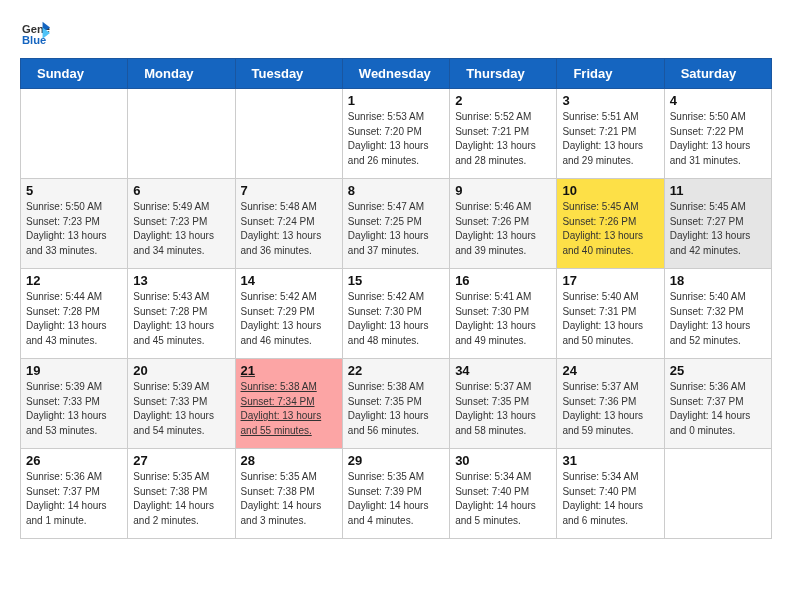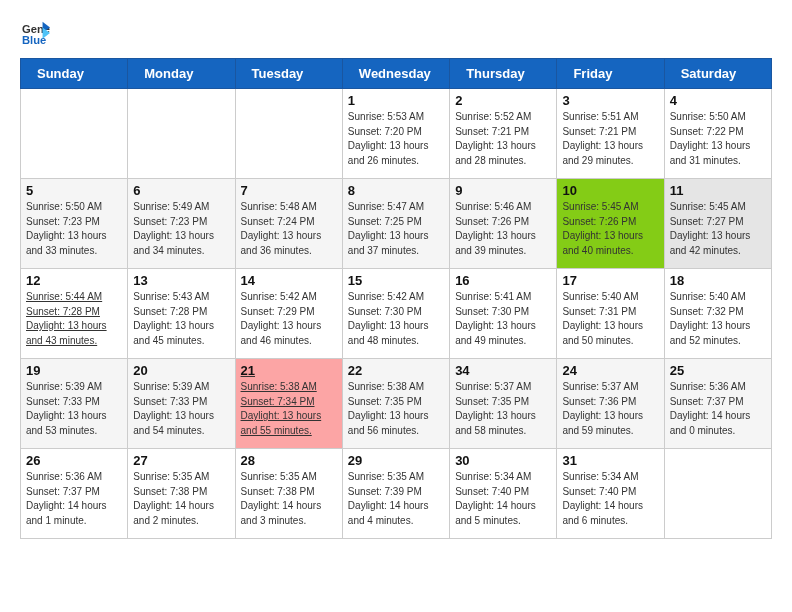--- a/index.html
+++ b/index.html
@@ -170,37 +170,37 @@
           <div class="cell-text" style="white-space: pre-line;">Sunrise: 5:47 AM
 Sunset: 7:25 PM
 Daylight: 13 hours and 37 minutes.</div>
         </td>
         <td style="background: rgb(245, 245, 245);">
           <span class="day-num">9</span>
           <div class="cell-text" style="white-space: pre-line;">Sunrise: 5:46 AM
 Sunset: 7:26 PM
 Daylight: 13 hours and 39 minutes.</div>
         </td>
-        <td style="background: #84cc16;">
+        <td style="background: #fde047;">
           <span class="day-num">10</span>
           <div class="cell-text" style="white-space: pre-line;">Sunrise: 5:45 AM
 Sunset: 7:26 PM
 Daylight: 13 hours and 40 minutes.</div>
         </td>
         <td style="background: #e5e5e5;">
           <span class="day-num">11</span>
           <div class="cell-text" style="white-space: pre-line;">Sunrise: 5:45 AM
 Sunset: 7:27 PM
 Daylight: 13 hours and 42 minutes.</div>
         </td>
       </tr>
       <tr>
         <td>
           <span class="day-num">12</span>
-          <div class="cell-text" style="white-space: pre-line; text-decoration: underline;">Sunrise: 5:44 AM
+          <div class="cell-text" style="white-space: pre-line;">Sunrise: 5:44 AM
 Sunset: 7:28 PM
 Daylight: 13 hours and 43 minutes.</div>
         </td>
         <td>
           <span class="day-num">13</span>
           <div class="cell-text" style="white-space: pre-line;">Sunrise: 5:43 AM
 Sunset: 7:28 PM
 Daylight: 13 hours and 45 minutes.</div>
         </td>
         <td>

